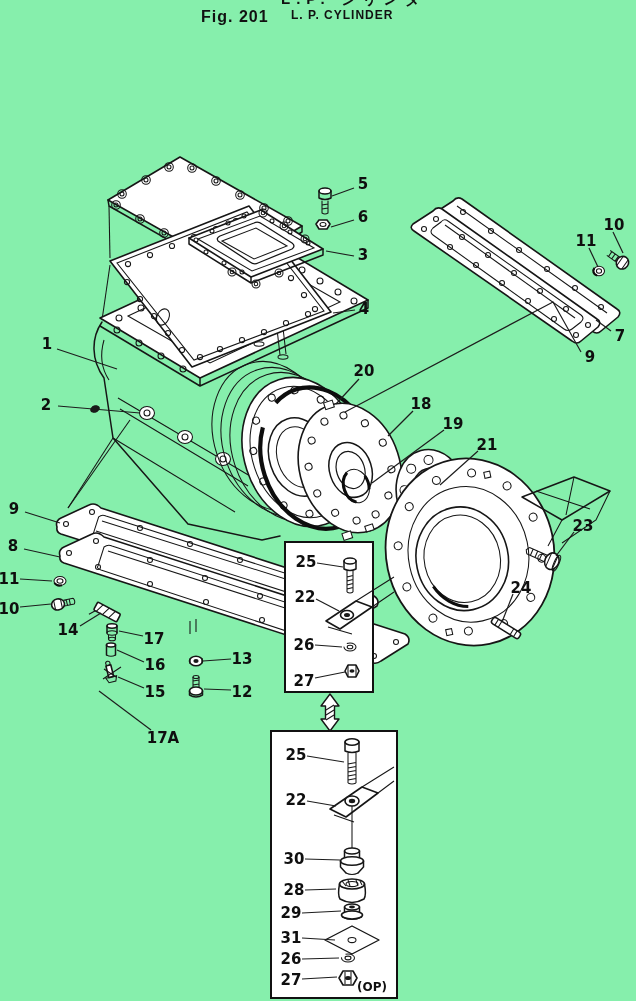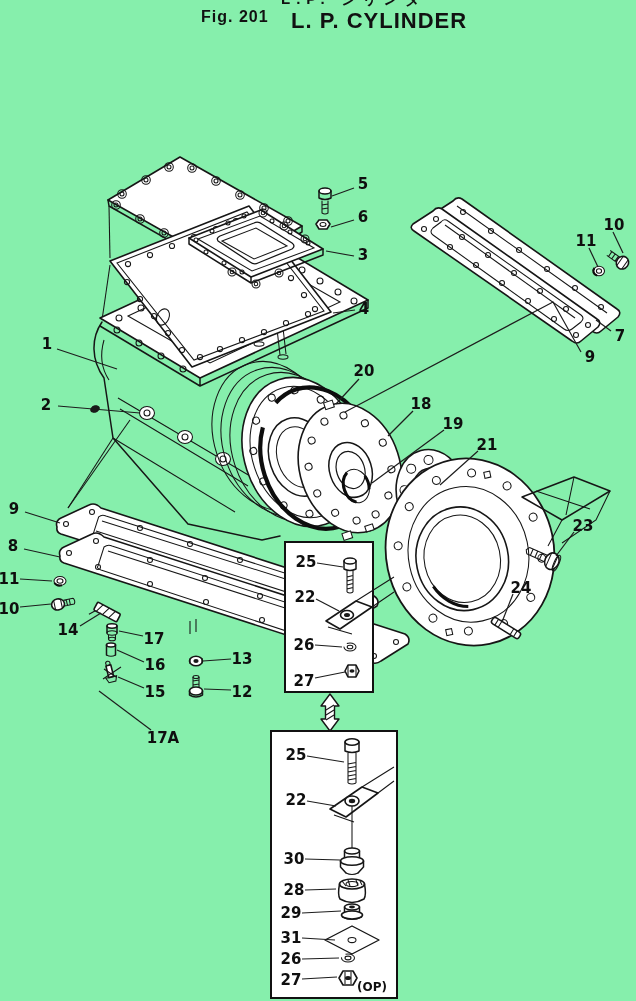--- a/index.html
+++ b/index.html
@@ -1,21 +1,21 @@
 <!DOCTYPE html>
 <html><head>
 <meta charset="utf-8">
 <style>
   html,body{margin:0;padding:0;background:#e8e8e8;}
   #page{position:relative;width:636px;height:1001px;background:#86efac;overflow:hidden;
         font-family:"Liberation Sans",sans-serif;color:#111;}
   #title-jp{position:absolute;left:281px;top:-10px;font-size:15px;font-weight:bold;
             letter-spacing:6px;white-space:nowrap;}
   #fig-label{position:absolute;left:201px;top:8px;font-size:16px;font-weight:bold;letter-spacing:1px;}
-  #title-en{position:absolute;left:291px;top:8px;font-size:22px;font-weight:bold;letter-spacing:1px;text-align:right;}
+  #title-en{position:absolute;left:291px;top:8px;font-size:12px;font-weight:bold;letter-spacing:1px;text-align:right;}
   svg{position:absolute;left:0;top:0;}
   .ln{fill:none;stroke:#161616;stroke-width:1.5;stroke-linejoin:round;stroke-linecap:round;}
   .lnw{fill:#ffffff;stroke:#161616;stroke-width:1.6;stroke-linejoin:round;}
   .thin{fill:none;stroke:#161616;stroke-width:1.05;}
   .thinw{fill:#ffffff;stroke:#161616;stroke-width:1.05;}
   .bold{fill:none;stroke:#0d0d0d;stroke-width:4.2;}
   .bold2{fill:none;stroke:#0d0d0d;stroke-width:3;}
   .dark{fill:#1a1a1a;stroke:none;}
   .leader{fill:none;stroke:#1d1d1d;stroke-width:1.2;}
   .callout{font-family:"DejaVu Sans",sans-serif;font-weight:bold;font-size:15px;fill:#0f0f0f;text-anchor:middle;}

